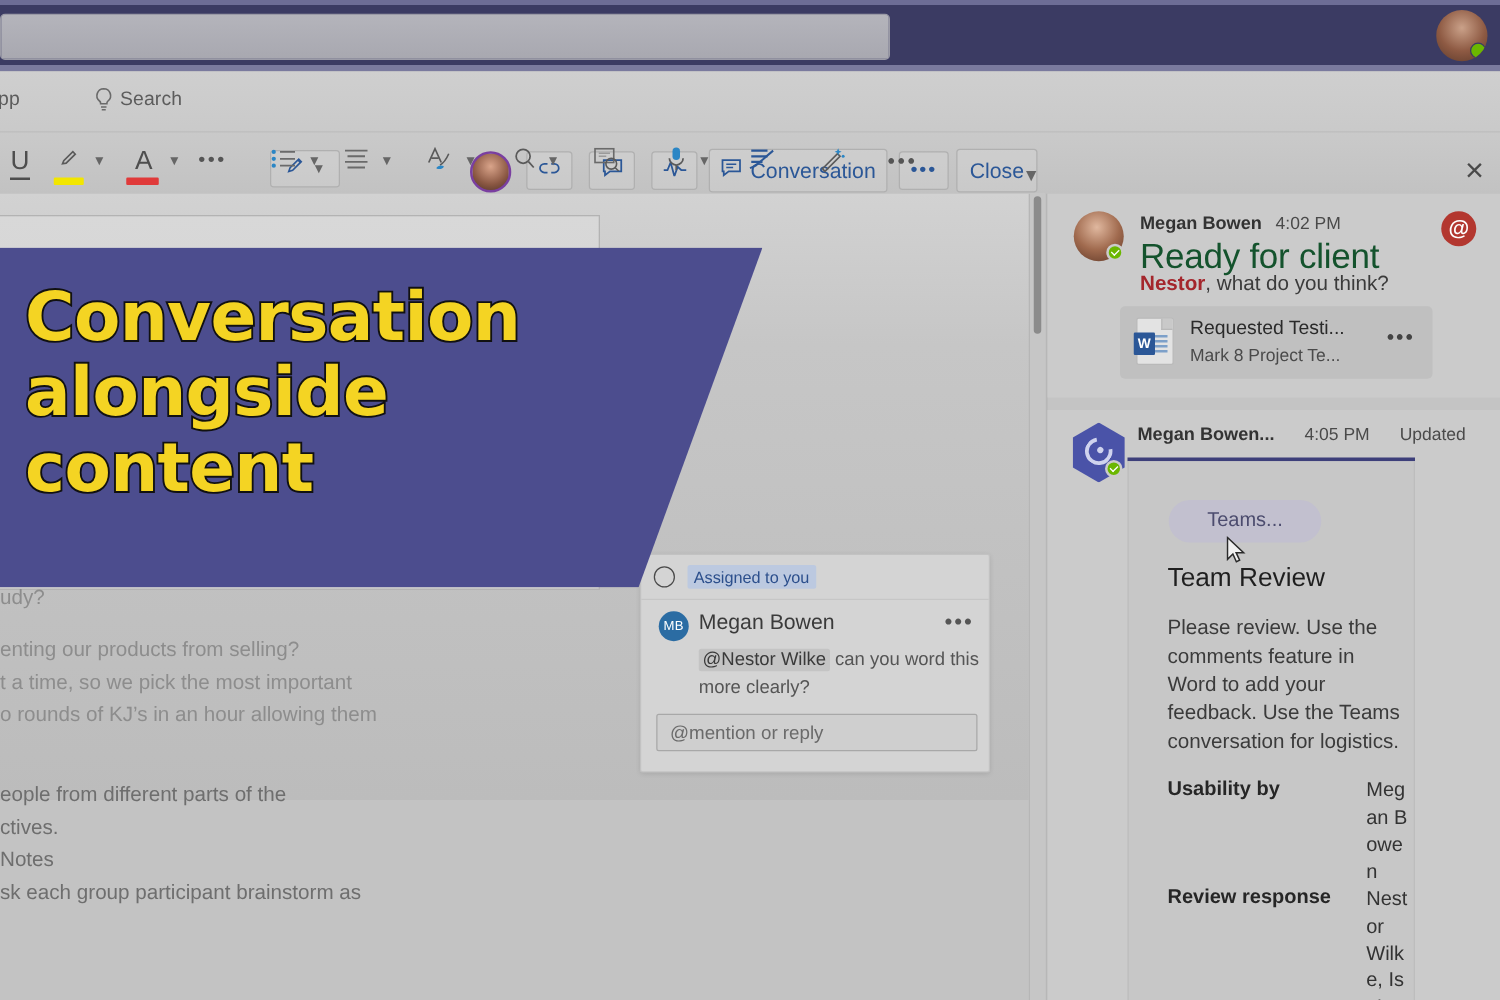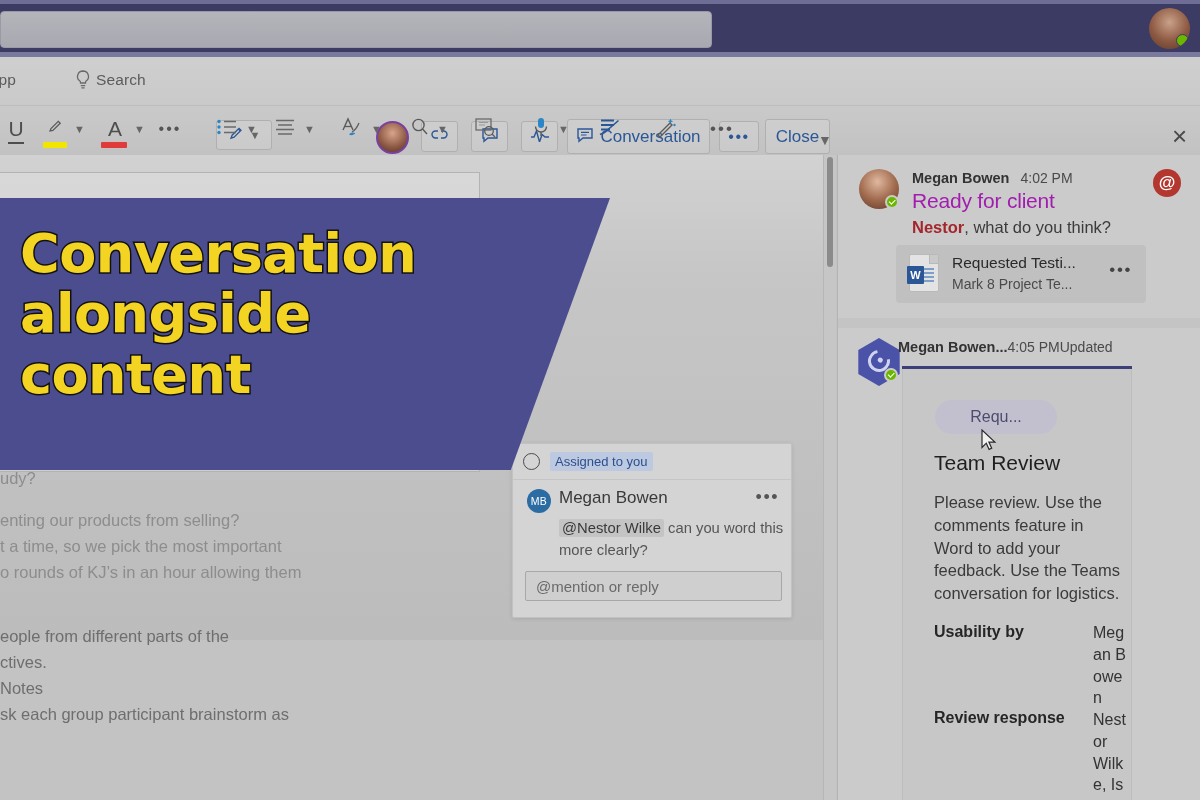--- a/index.html
+++ b/index.html
@@ -216,21 +216,21 @@
     display:flex; align-items:center; justify-content:center;
   }
   .presence::after {
     content:""; width:5px; height:2.5px; border-left:1.6px solid #fff;
     border-bottom:1.6px solid #fff; transform: rotate(-45deg) translate(0.5px,-0.5px);
   }
 
   .conv-name { font-size: 14.5px; color:#333; font-weight:700; }
   .conv-time { font-size: 14px; color:#4a4a4a; }
   .conv-updated { font-size: 14px; color:#4a4a4a; }
-  .conv-subject { font-size: 21px; color:#a21caf; letter-spacing:-0.2px; }
+  .conv-subject { font-size: 28px; color:#14532d; letter-spacing:-0.2px; }
   .conv-body { font-size: 16.5px; color:#3b3b3b; }
   .conv-mention-name { color:#a4262c; font-weight:700; }
 
   .mention-badge {
     position:absolute; right: 20px; top: 14px; width: 28px; height:28px;
     border-radius:50%; background:#b3372f; color:#fff;
     display:flex; align-items:center; justify-content:center;
     font-size:17px; font-weight:700;
   }
 
@@ -609,30 +609,30 @@
     </div>
 
     <div class="conv-msg msg2">
 
       <div class="app-hex">
         <div class="hexshape"></div>
         <div class="hexglyph"></div>
         <div class="presence" style="left:28px; top:30px;"></div>
       </div>
 
-      <div style="position:absolute; left:60px; top:11px; display:flex; align-items:baseline; gap:0;">
+      <div style="position:absolute; left:72px; top:11px; display:flex; align-items:baseline; gap:24px;">
         <span class="conv-name">Megan Bowen...</span>
         <span class="conv-time">4:05 PM</span>
         <span class="conv-updated">Updated</span>
       </div>
 
       <div class="card-rule"></div>
 
       <div class="app-card">
-        <div class="requ-pill">Requ...</div>
+        <div class="requ-pill">Teams...</div>
         <div class="card-title">Team Review</div>
         <div class="card-para">Please review. Use the comments feature in Word to add your feedback. Use the Teams conversation for logistics.</div>
 
         <div class="kv kv-label" style="left:31px; top:254px;">Usability by</div>
         <div class="kv-col" style="top:253px;">Megan Bowen</div>
 
         <div class="kv kv-label" style="left:31px; top:340px;">Review response</div>
         <div class="kv-col" style="top:340px;">Nestor Wilke, Isaia</div>
       </div>
     </div>

